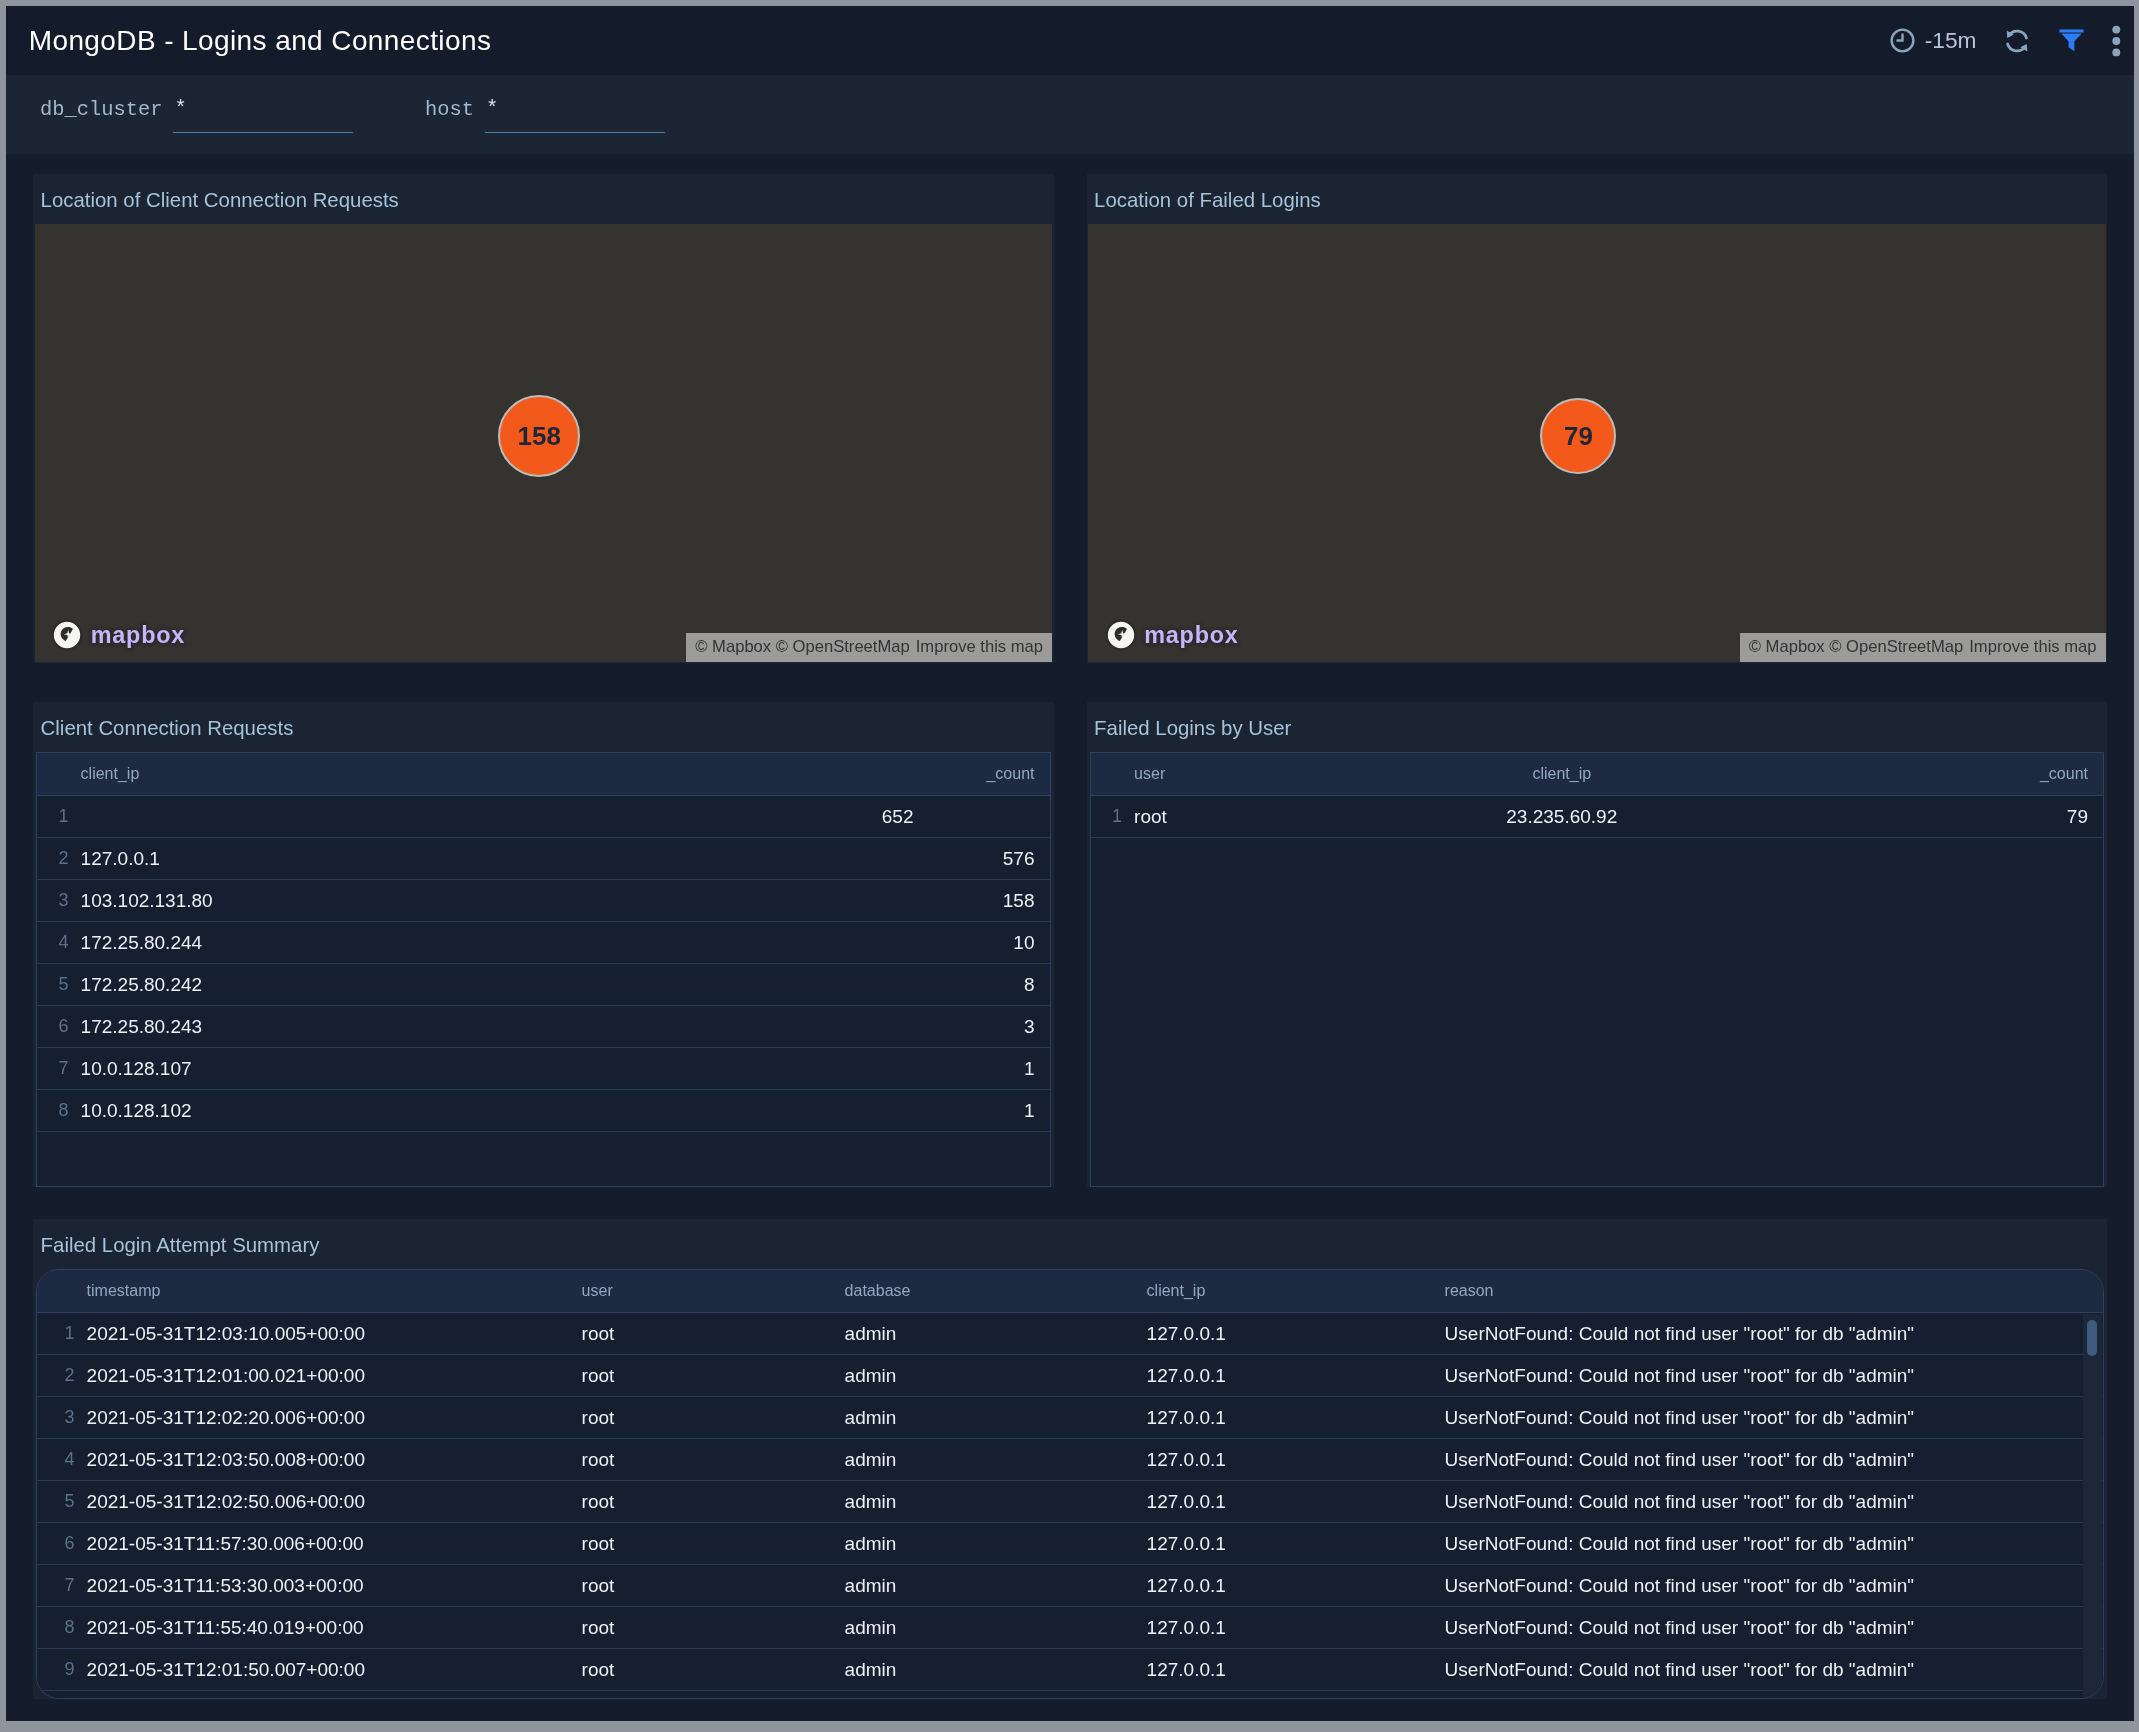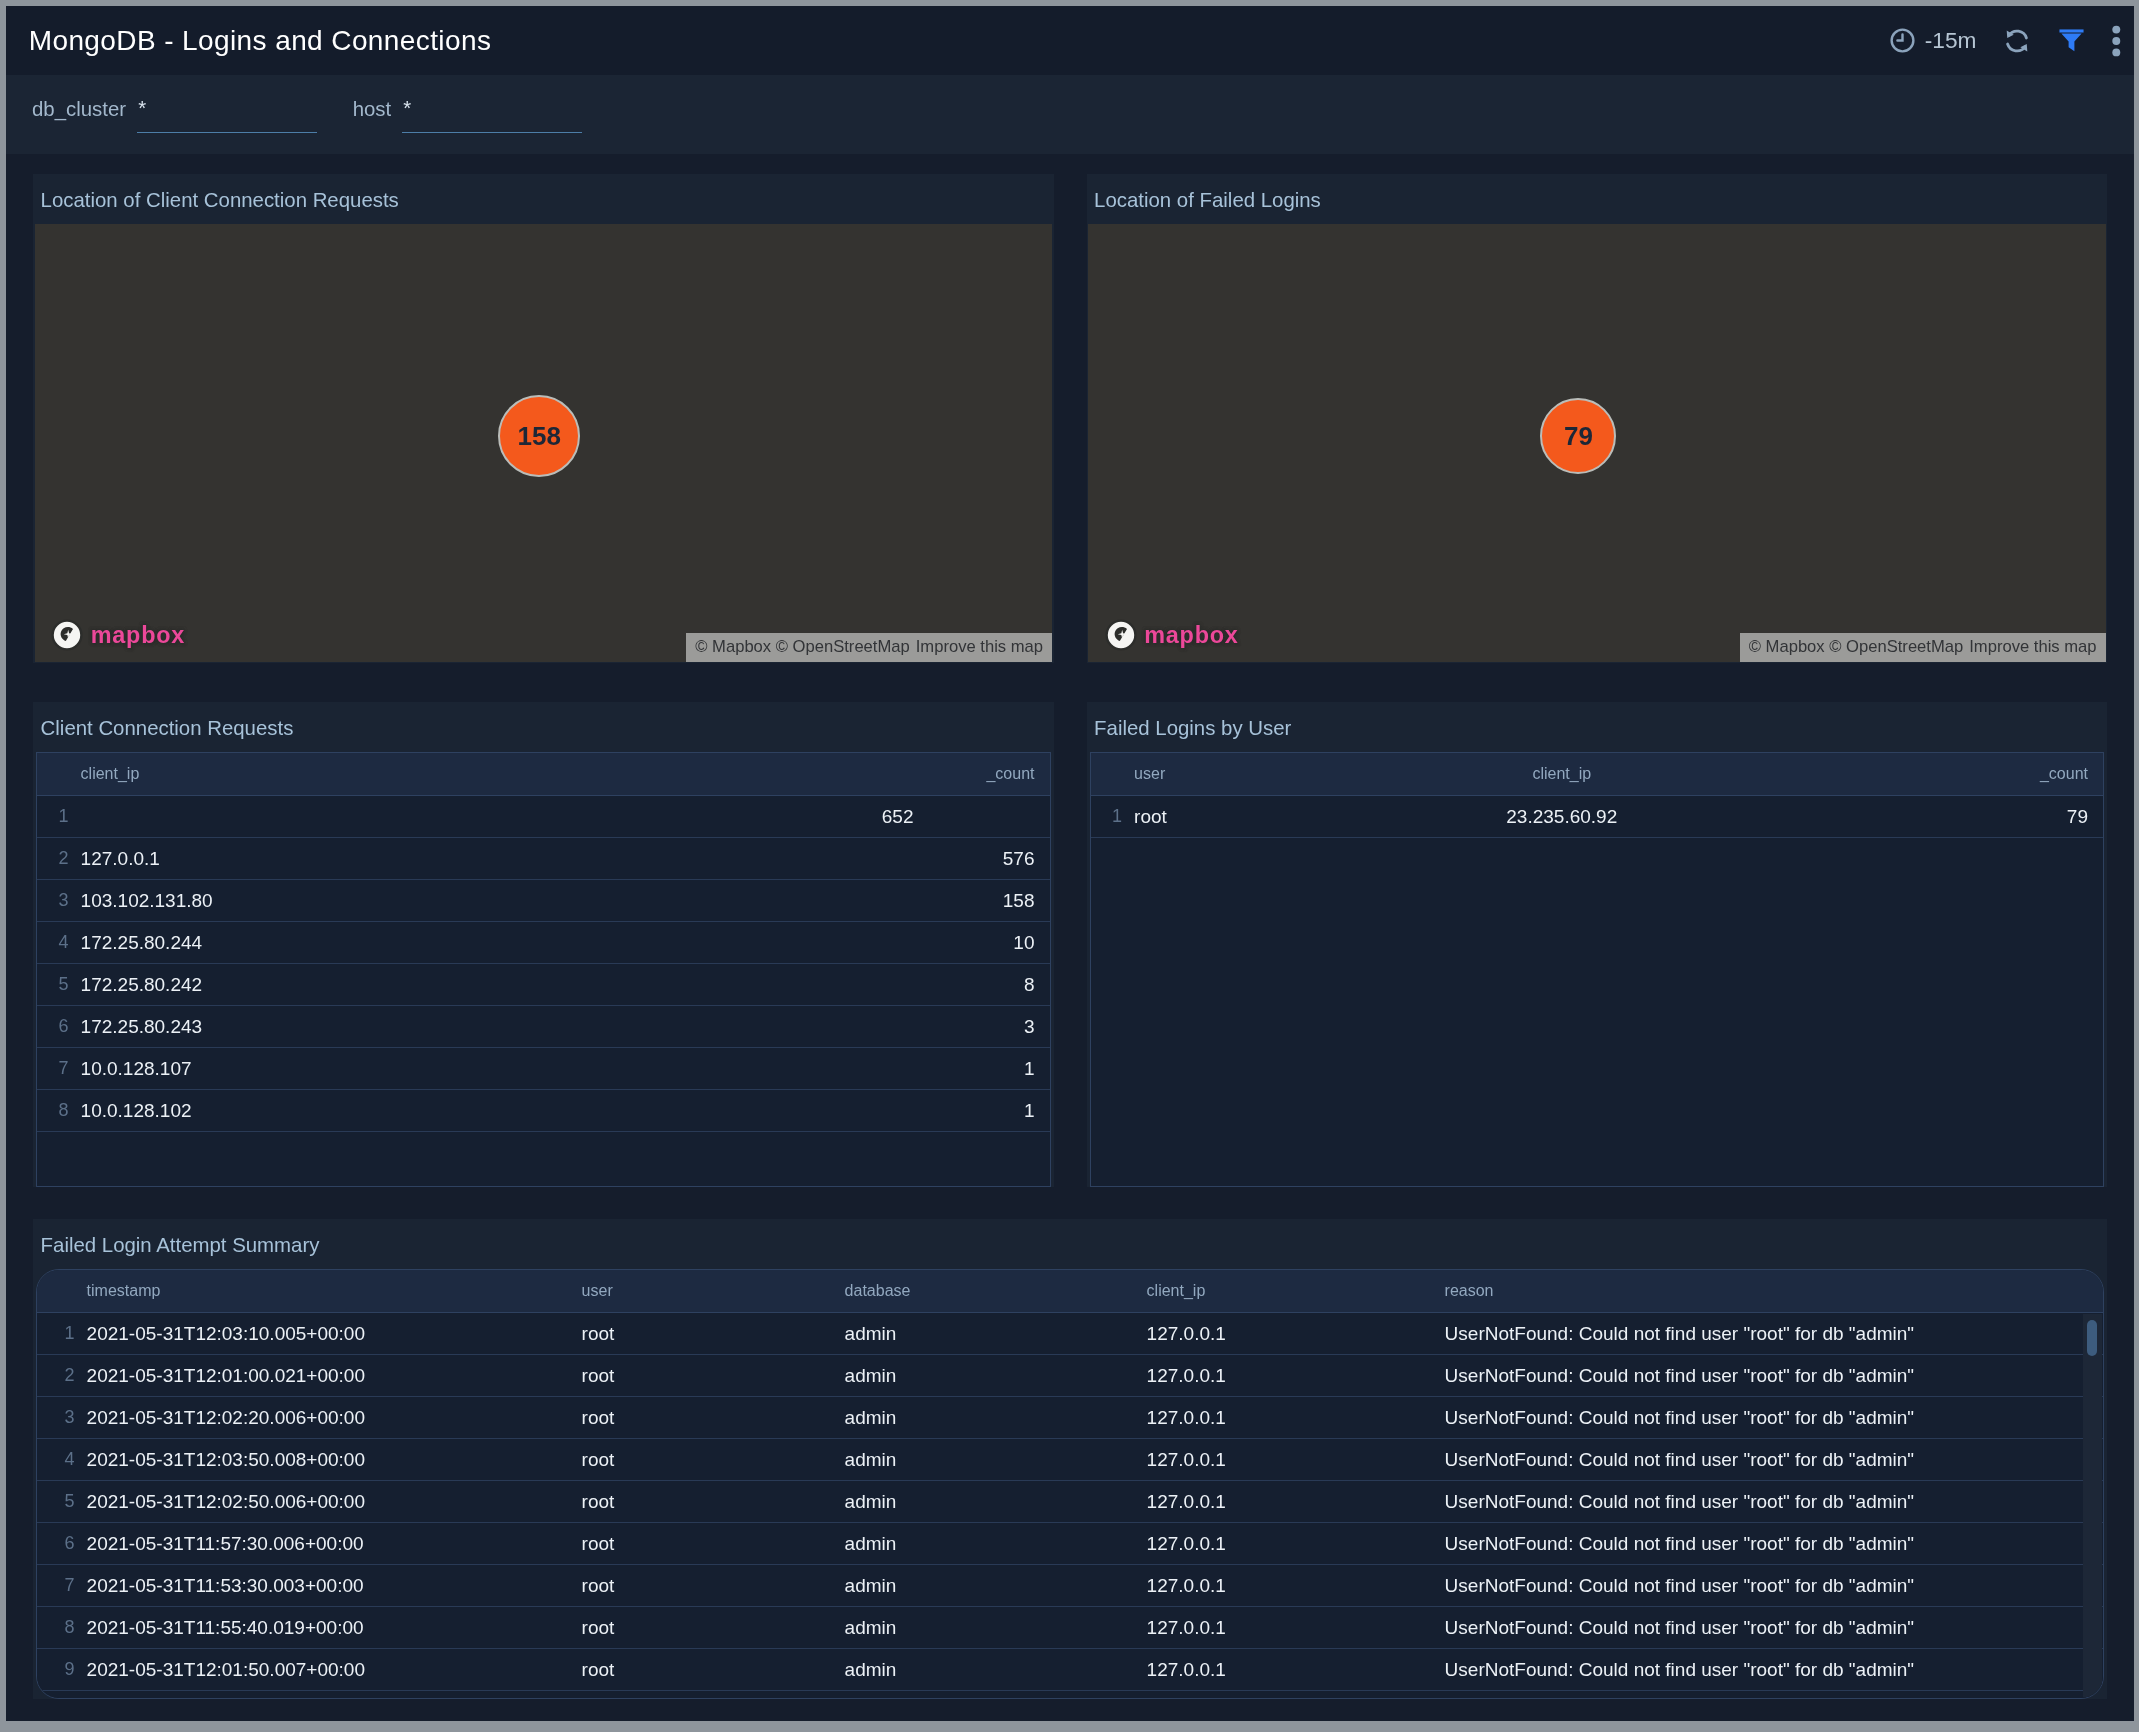--- a/index.html
+++ b/index.html
@@ -8,39 +8,39 @@
   .app { width:100%; height:100%; background:#151d2c; overflow:hidden; display:flex; flex-direction:column; }
 
   
   .header { height:69px; background:#141c2b; display:flex; align-items:center; padding:0 12px 0 22.7px; flex-shrink:0; }
   .title { font-size:28px; color:#ffffff; letter-spacing:0.4px; }
   .header-right { margin-left:auto; display:flex; align-items:center; gap:26px; }
   .time-chip { display:flex; align-items:center; gap:7.6px; color:#b6c5d3; font-size:22.7px; cursor:pointer; }
   .icon-btn { display:flex; align-items:center; justify-content:center; cursor:pointer; }
 
   
-  .filterbar { height:79px; background:#1b2534; display:flex; align-items:center; gap:36px; padding:0 26px; flex-shrink:0; }
+  .filterbar { height:79px; background:#1b2534; display:flex; align-items:center; gap:72px; padding:0 34px; flex-shrink:0;font-family:Liberation Mono, monospace; }
   .filter { display:flex; align-items:flex-start; gap:10.6px; }
   .filter-label { font-size:20.4px; color:#a3b8cc; padding-top:1.5px; }
   .filter-input { width:180px; border-bottom:1.5px solid #4d7ea8; font-size:20.4px; color:#d9e4ee; padding:0 0 12px 1.5px; }
 
   
   .content { flex:1; padding:19.6px 27px 0; overflow:hidden; }
   .grid-2 { display:flex; gap:33px; }
   .panel { background:#1a2433; flex:1; min-width:0; }
   .panel-title { font-size:20.4px; color:#a7c2d9; padding:15px 7.6px 12px 7.6px; }
 
   
   .maps-row { margin-bottom:39px; }
   .map { height:438px; background:#343330; position:relative; margin:0 1.5px 1.5px 1.5px; overflow:hidden; }
   .marker { position:absolute; border-radius:50%; background:#f4591c; border:2.3px solid #babdb9; color:#1d2737; font-weight:bold; font-size:26px; display:flex; align-items:center; justify-content:center; transform:translate(-50%,-50%); cursor:pointer; }
   .marker-1 { width:82px; height:82px; left:49.6%; top:48.5%; }
   .marker-2 { width:76px; height:76px; left:48.2%; top:48.5%; }
   .mapbox-logo { position:absolute; left:16.6px; bottom:10.6px; display:flex; align-items:center; gap:7.6px; cursor:pointer; }
-  .mapbox-word { font-size:23.4px; font-weight:bold; color:#ec4899; letter-spacing:0.8px;
+  .mapbox-word { font-size:23.4px; font-weight:bold; color:#c4b5fd; letter-spacing:0.8px;
     text-shadow:0 0 3.8px #2c2d2b, 0 0 3.8px #2c2d2b, 1.5px 1.5px 2.3px #2c2d2b, -1.5px -1.5px 2.3px #2c2d2b; }
   .attribution { position:absolute; right:0; bottom:0; background:#9b9b99; color:#323437; font-size:16.6px; padding:4.5px 9px; display:flex; gap:6px; white-space:nowrap; }
 
   
   .tables-row { margin-bottom:32px; }
   .table { margin:0 3px; border:0.8px solid #2e4160; height:435px; display:flex; flex-direction:column; overflow:hidden; position:relative; }
   .thead { background:#1d2a41; height:43px; display:grid; align-items:center; color:#92a8bf; font-size:16px; border-bottom:0.8px solid #2e4160; flex-shrink:0; }
   .tbody { flex:1; background:#151f30; }
   .trow { display:grid; height:42px; align-items:center; font-size:19px; color:#ecf1f6; border-bottom:0.8px solid #293a56; cursor:pointer; }
   .cell-num { text-align:right; padding-right:4.5px; color:#5c7089; font-size:18px; }

